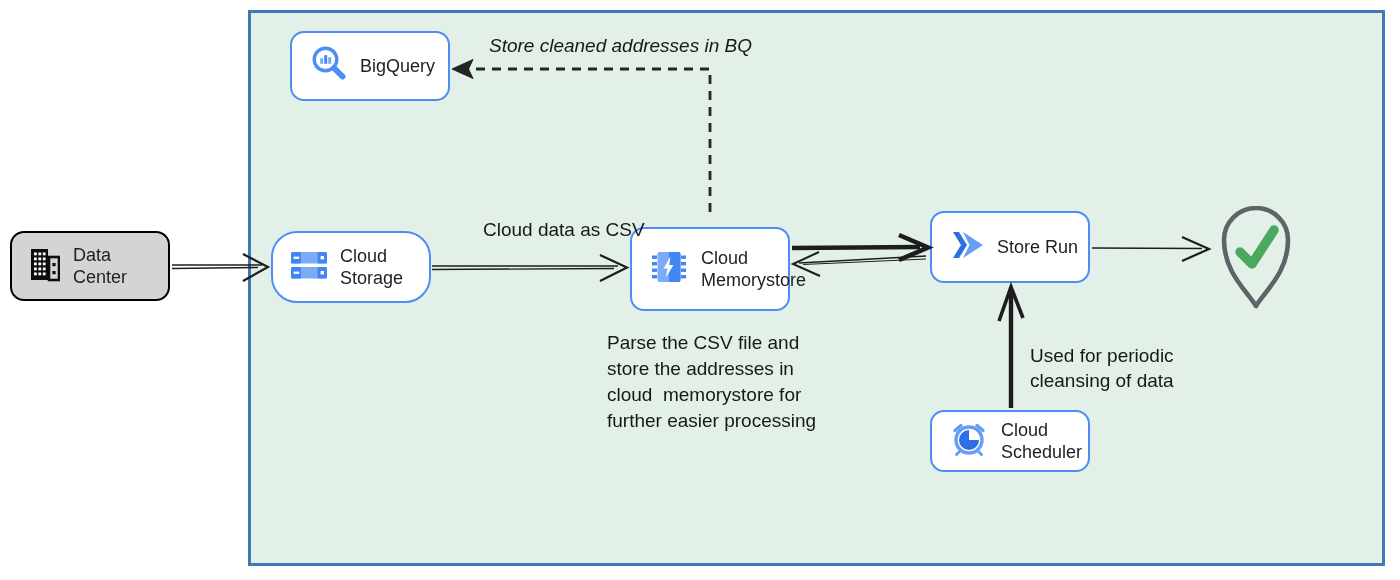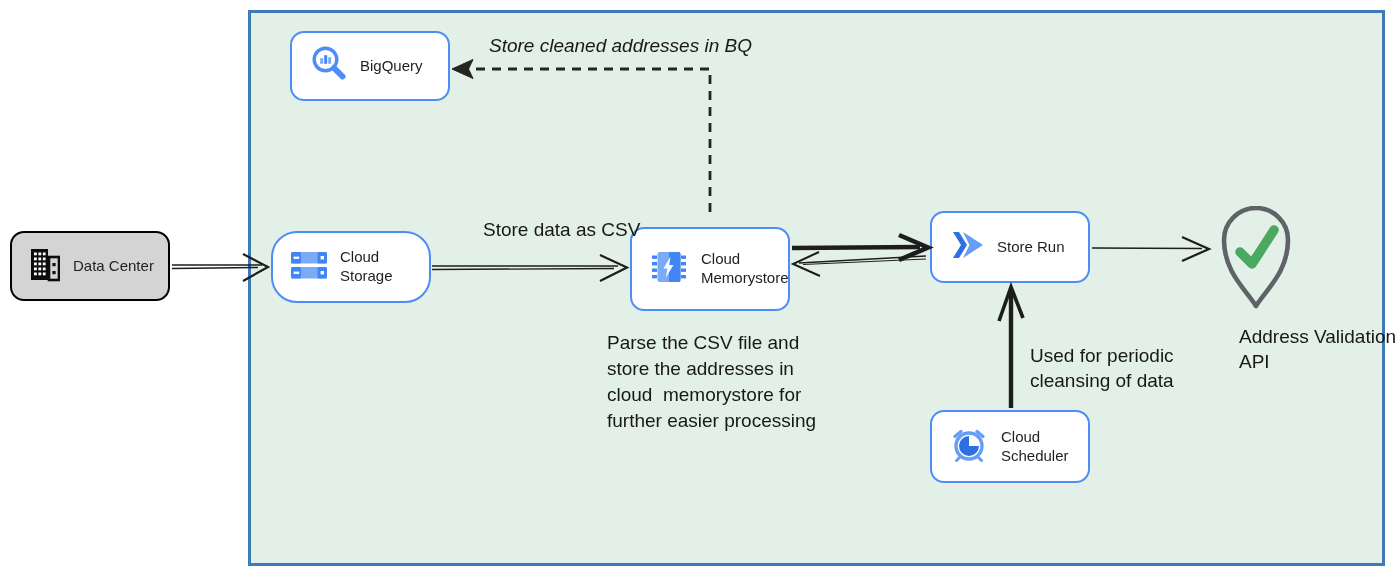--- a/index.html
+++ b/index.html
@@ -9,29 +9,29 @@
   }
   .gcp-boundary{
     position:absolute;left:248px;top:10px;width:1137px;height:556px;
     background:#e3f0e7;border:3px solid #3e7ab5;box-sizing:border-box;
   }
   .node{
     position:absolute;display:flex;align-items:center;gap:13px;
     background:#ffffff;border:2px solid #4e8df6;border-radius:14px;
     padding-left:18px;box-sizing:border-box;
   }
-  .node .nlabel{font-size:15px;color:#1f1f1f;line-height:1.25;}
-  .node--datacenter{background:#d4d4d4;border:2.5px solid #000000;text-align:center;}
+  .node .nlabel{font-size:18px;color:#1f1f1f;line-height:1.25;}
+  .node--datacenter{background:#d4d4d4;border:2.5px solid #000000;}
   .node--bigquery{left:290px;top:31px;width:160px;height:70px;}
   .node--datacenter{left:10px;top:231px;width:160px;height:70px;}
   .node--storage{left:271px;top:231px;width:160px;height:72px;border-radius:26px;}
   .node--memorystore{left:630px;top:227px;width:160px;height:84px;}
   .node--memorystore .nlabel{width:84px;}
   .node--run{left:930px;top:211px;width:160px;height:72px;}
-  .node--scheduler{left:930px;top:410px;width:160px;height:73px;}
+  .node--scheduler{left:930px;top:410px;width:160px;height:62px;}
   .txt{
     position:absolute;font-size:19px;color:#181818;
     white-space:pre-wrap;line-height:26px;
   }
   .txt--storeclean{left:489px;top:33px;font-style:italic;}
   .txt--exportcsv{left:483px;top:217px;}
   .txt--upload{left:270px;top:330px;}
   .txt--parse{left:607px;top:330px;}
   .txt--periodic{left:1030px;top:343px;line-height:25px;}
   .txt--avapi{left:1239px;top:324px;line-height:25px;}
@@ -155,29 +155,27 @@
   </div>
 
   <div class="pin">
     <svg width="84" height="106" viewBox="0 0 84 106">
       <path d="M42 100 C 32 84 10 66 10 34 A 32 32 0 1 1 74 34 C 74 66 52 84 42 100 Z" fill="none" stroke="#5f6368" stroke-width="4.6" stroke-linejoin="round"></path>
       <polyline points="26,46 38,58 60,24" fill="none" stroke="#4aa95f" stroke-width="9.5" stroke-linecap="round" stroke-linejoin="round"></polyline>
     </svg>
   </div>
 
   <div class="txt txt--storeclean">Store cleaned addresses in BQ</div>
-  <div class="txt txt--exportcsv">Store data as CSV</div>
+  <div class="txt txt--exportcsv">Cloud data as CSV</div>
   <div class="txt txt--parse">Parse the CSV file and
 store the addresses in
 cloud  memorystore for
 further easier processing</div>
   <div class="txt txt--periodic">Used for periodic
 cleansing of data</div>
-  <div class="txt txt--avapi">Address Validation
-API</div>
 
   <svg class="edges" width="1400" height="580" viewBox="0 0 1400 580">
 
     <g stroke="#1d1d1d" fill="none">
       <line x1="172" y1="265" x2="262" y2="265" stroke-width="1.4"></line>
       <line x1="172" y1="268.5" x2="258" y2="267.5" stroke-width="1.4"></line>
       <polyline points="243,254 268,267 243,281" stroke-width="2.2"></polyline>
     </g>
 
     <g stroke="#1d1d1d" fill="none">

